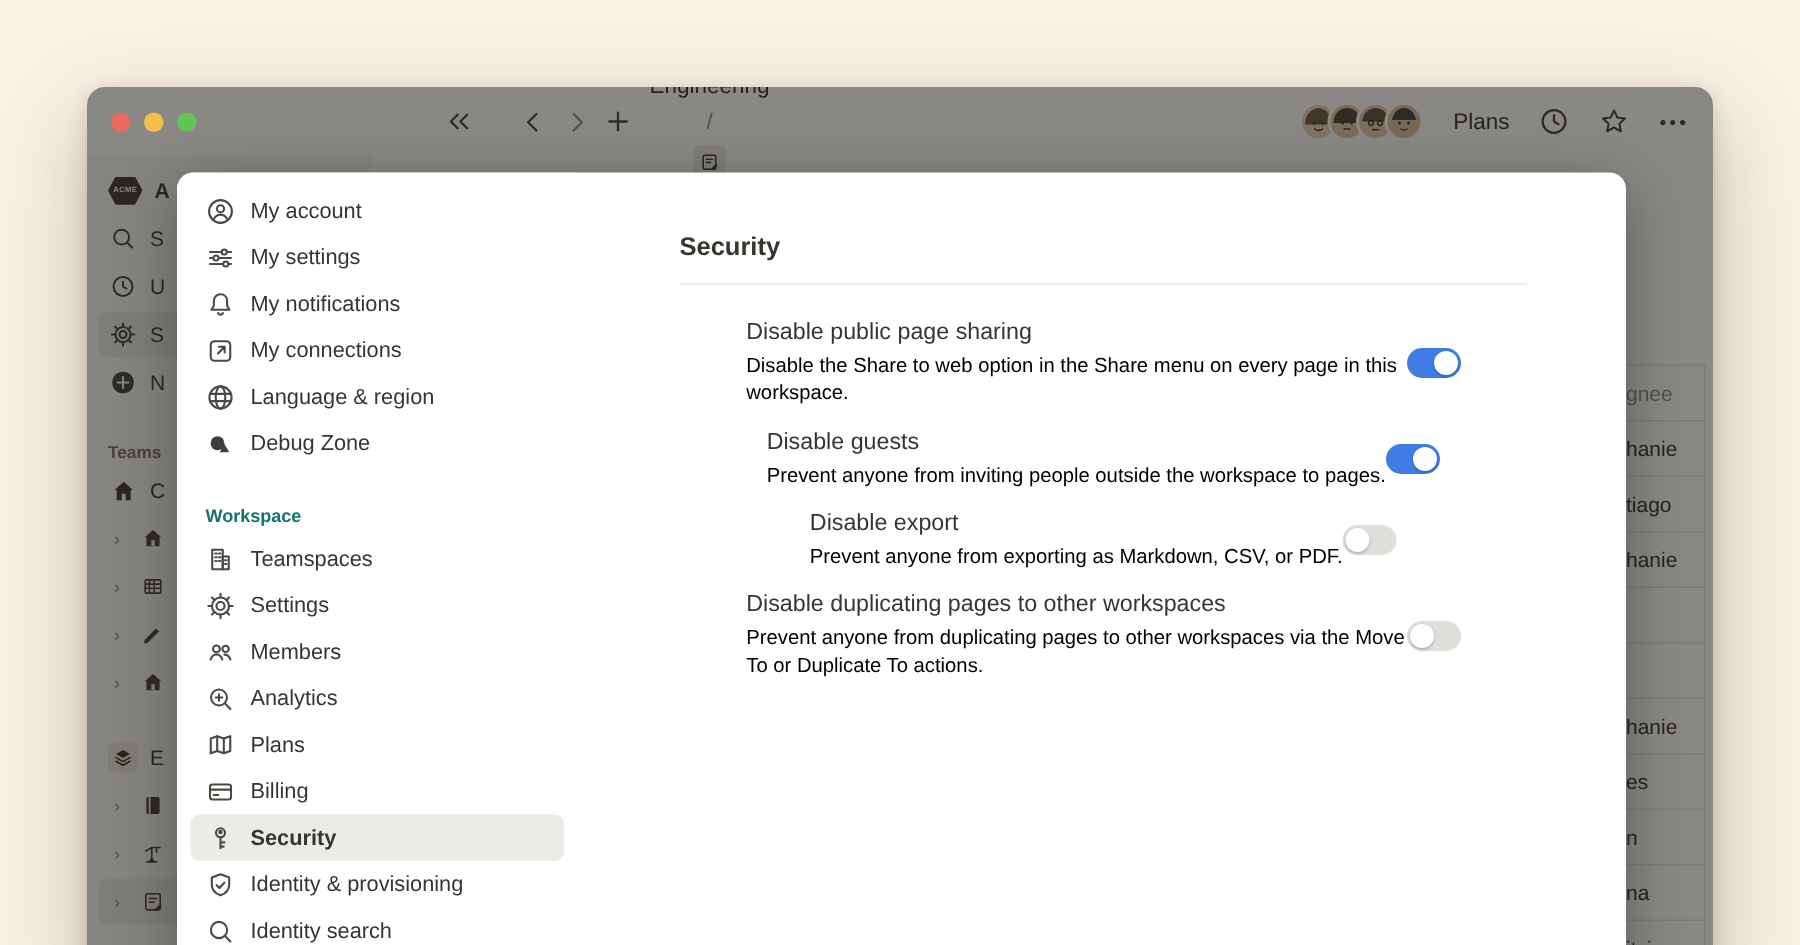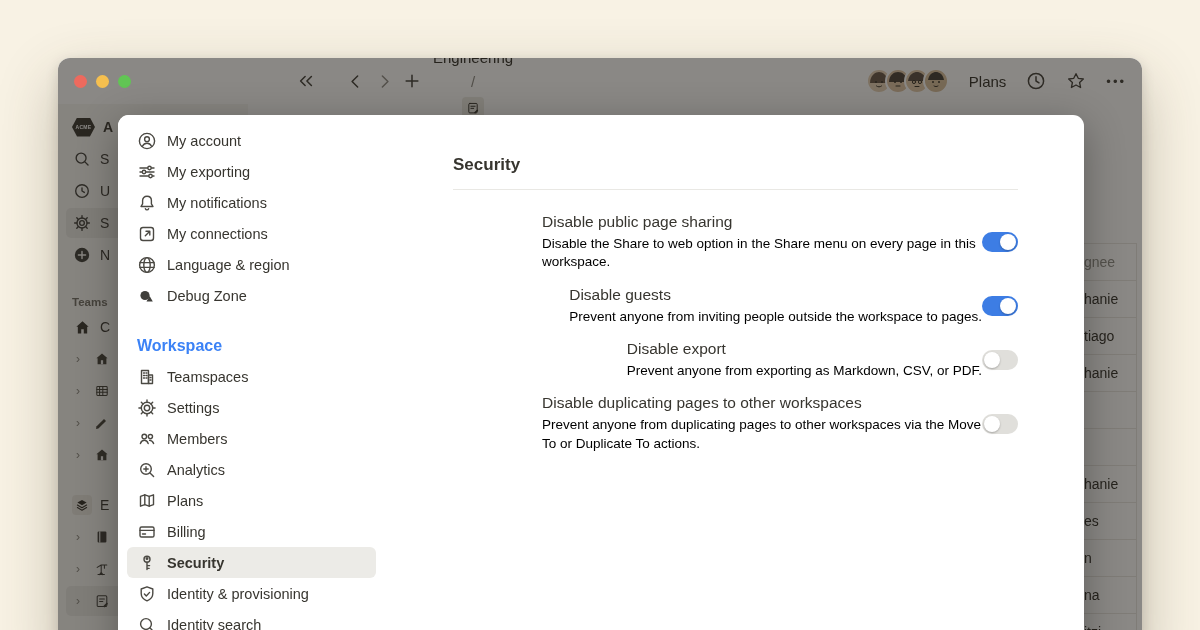--- a/index.html
+++ b/index.html
@@ -93,26 +93,26 @@
     box-shadow:0 10px 40px rgba(0,0,0,.32); overflow:hidden;
   }
   .m-side { width:267px; flex:0 0 267px; padding-top:10px; background:#fff; }
   .m-item {
     height:31px; margin:0 9px; padding:0 10px; border-radius:6px;
     display:flex; align-items:center; gap:10px; font-size:14.5px; color:#37352F;
     cursor:default;
   }
   .m-item .ic { width:20px; height:20px; flex:0 0 20px; display:flex; align-items:center; justify-content:center; color:#4B4943; }
   .m-item.selected { background:#ECEBE7; font-weight:700; }
-  .m-section { margin:26px 19px 6px; font-size:16px; font-weight:700; color:#3b82f6; }
+  .m-section { margin:26px 19px 6px; font-size:12px; font-weight:700; color:#0f766e; }
 
   .m-content { flex:1; padding:40px 66px 0 68px; }
   .c-title { font-size:17px; font-weight:700; color:#37352F; }
   .c-divider { border-bottom:1px solid #E9E8E4; margin-top:14px; }
-  .setting-row { display:flex; align-items:center; justify-content:flex-end; margin-top:23px; }
+  .setting-row { display:flex; align-items:center; justify-content:center; margin-top:23px; }
   .setting-row + .setting-row { margin-top:14px; }
   .sr-text { max-width:455px; }
   .sr-title { font-size:15.5px; color:#37352F; }
   .sr-desc { font-size:13.5px; color:#000000; line-height:1.36; margin-top:4px; max-width:440px; }
 
   .toggle { width:36px; height:20px; border-radius:999px; position:relative; flex:0 0 36px; }
   .toggle .knob {
     position:absolute; top:2px; width:16px; height:16px; border-radius:50%;
     background:#fff; box-shadow:0 1px 2px rgba(0,0,0,.25);
   }
@@ -409,21 +409,21 @@
       </div>
       <div class="m-item">
         <span class="ic">
           <svg width="20" height="20" viewBox="0 0 20 20" fill="none" stroke="#4B4943" stroke-width="1.4">
               <path d="M3 6h14M3 10h14M3 14h14"></path>
               <circle cx="12.5" cy="6" r="1.7" fill="#fff"></circle>
               <circle cx="7" cy="10" r="1.7" fill="#fff"></circle>
               <circle cx="13.5" cy="14" r="1.7" fill="#fff"></circle>
             </svg>
         </span>
-        <span>My exporting</span>
+        <span>My settings</span>
       </div>
       <div class="m-item">
         <span class="ic">
           <svg width="20" height="20" viewBox="0 0 20 20" fill="none" stroke="#4B4943" stroke-width="1.4">
               <path d="M10 3.2c-2.7 0-4.4 1.9-4.4 4.4v3.2L4 13.5h12l-1.6-2.7V7.6c0-2.5-1.7-4.4-4.4-4.4z"></path>
               <path d="M8.4 15.7a1.7 1.7 0 0 0 3.2 0"></path>
             </svg>
         </span>
         <span>My notifications</span>
       </div>

